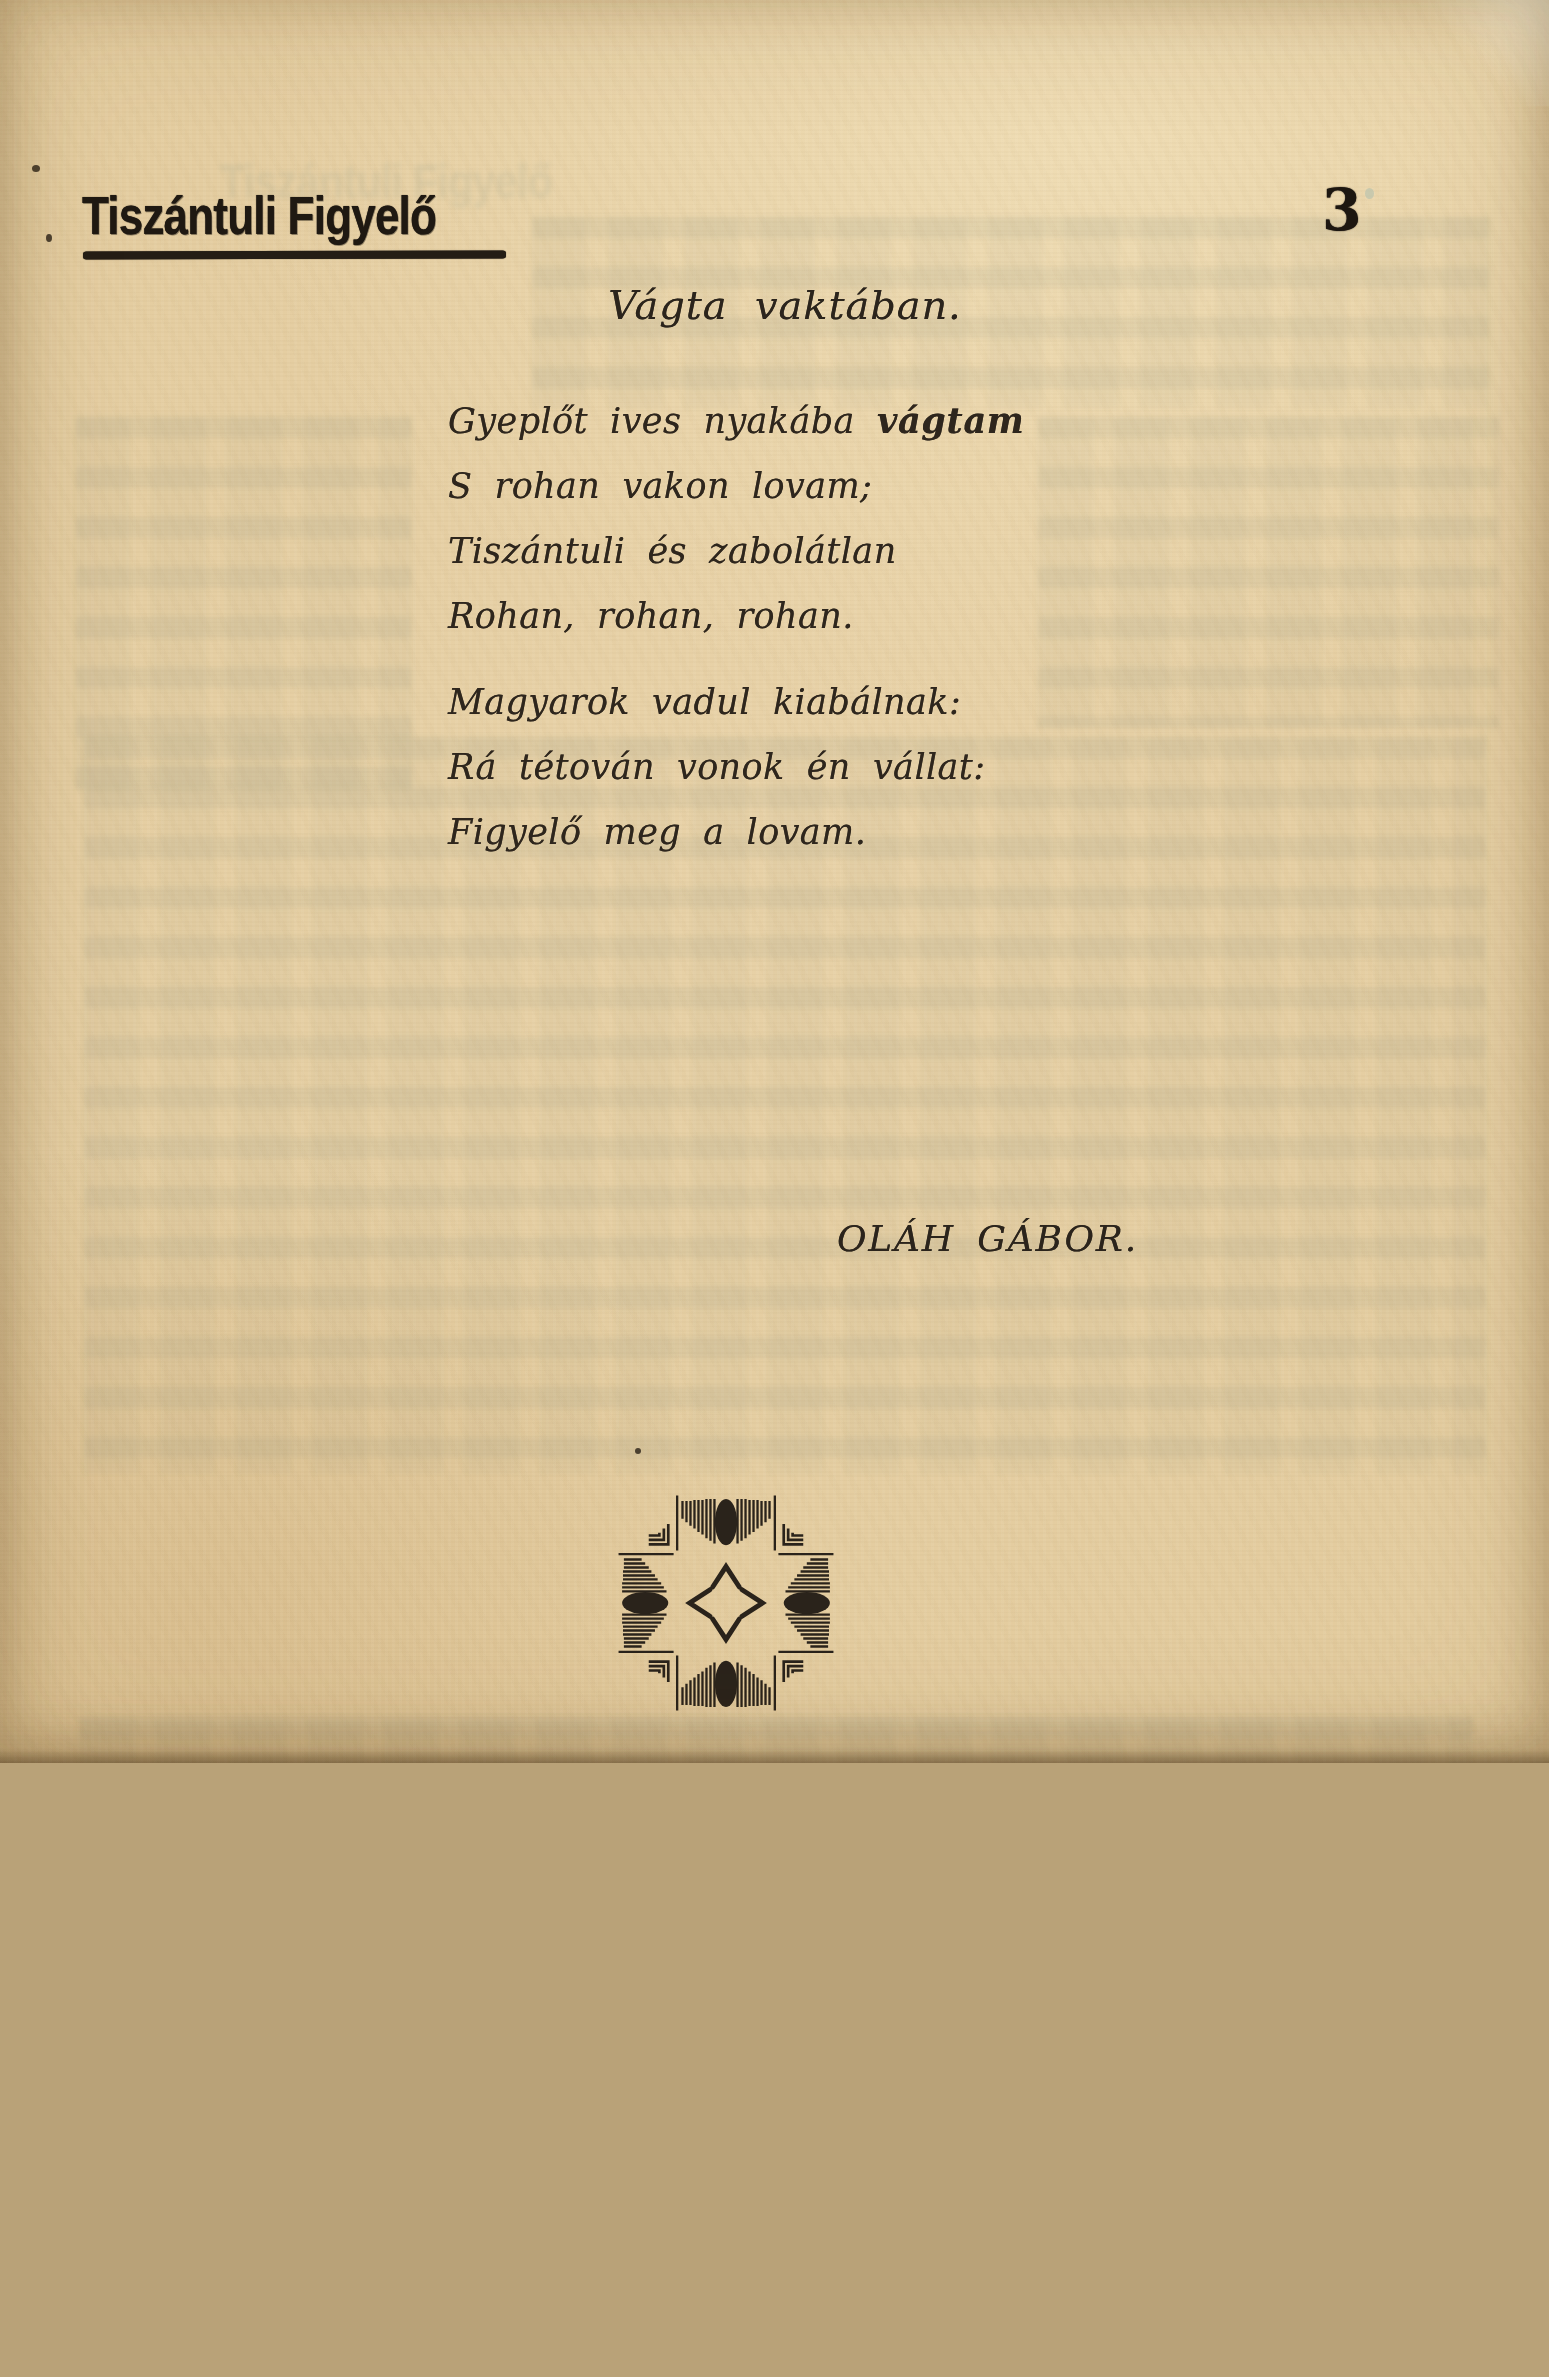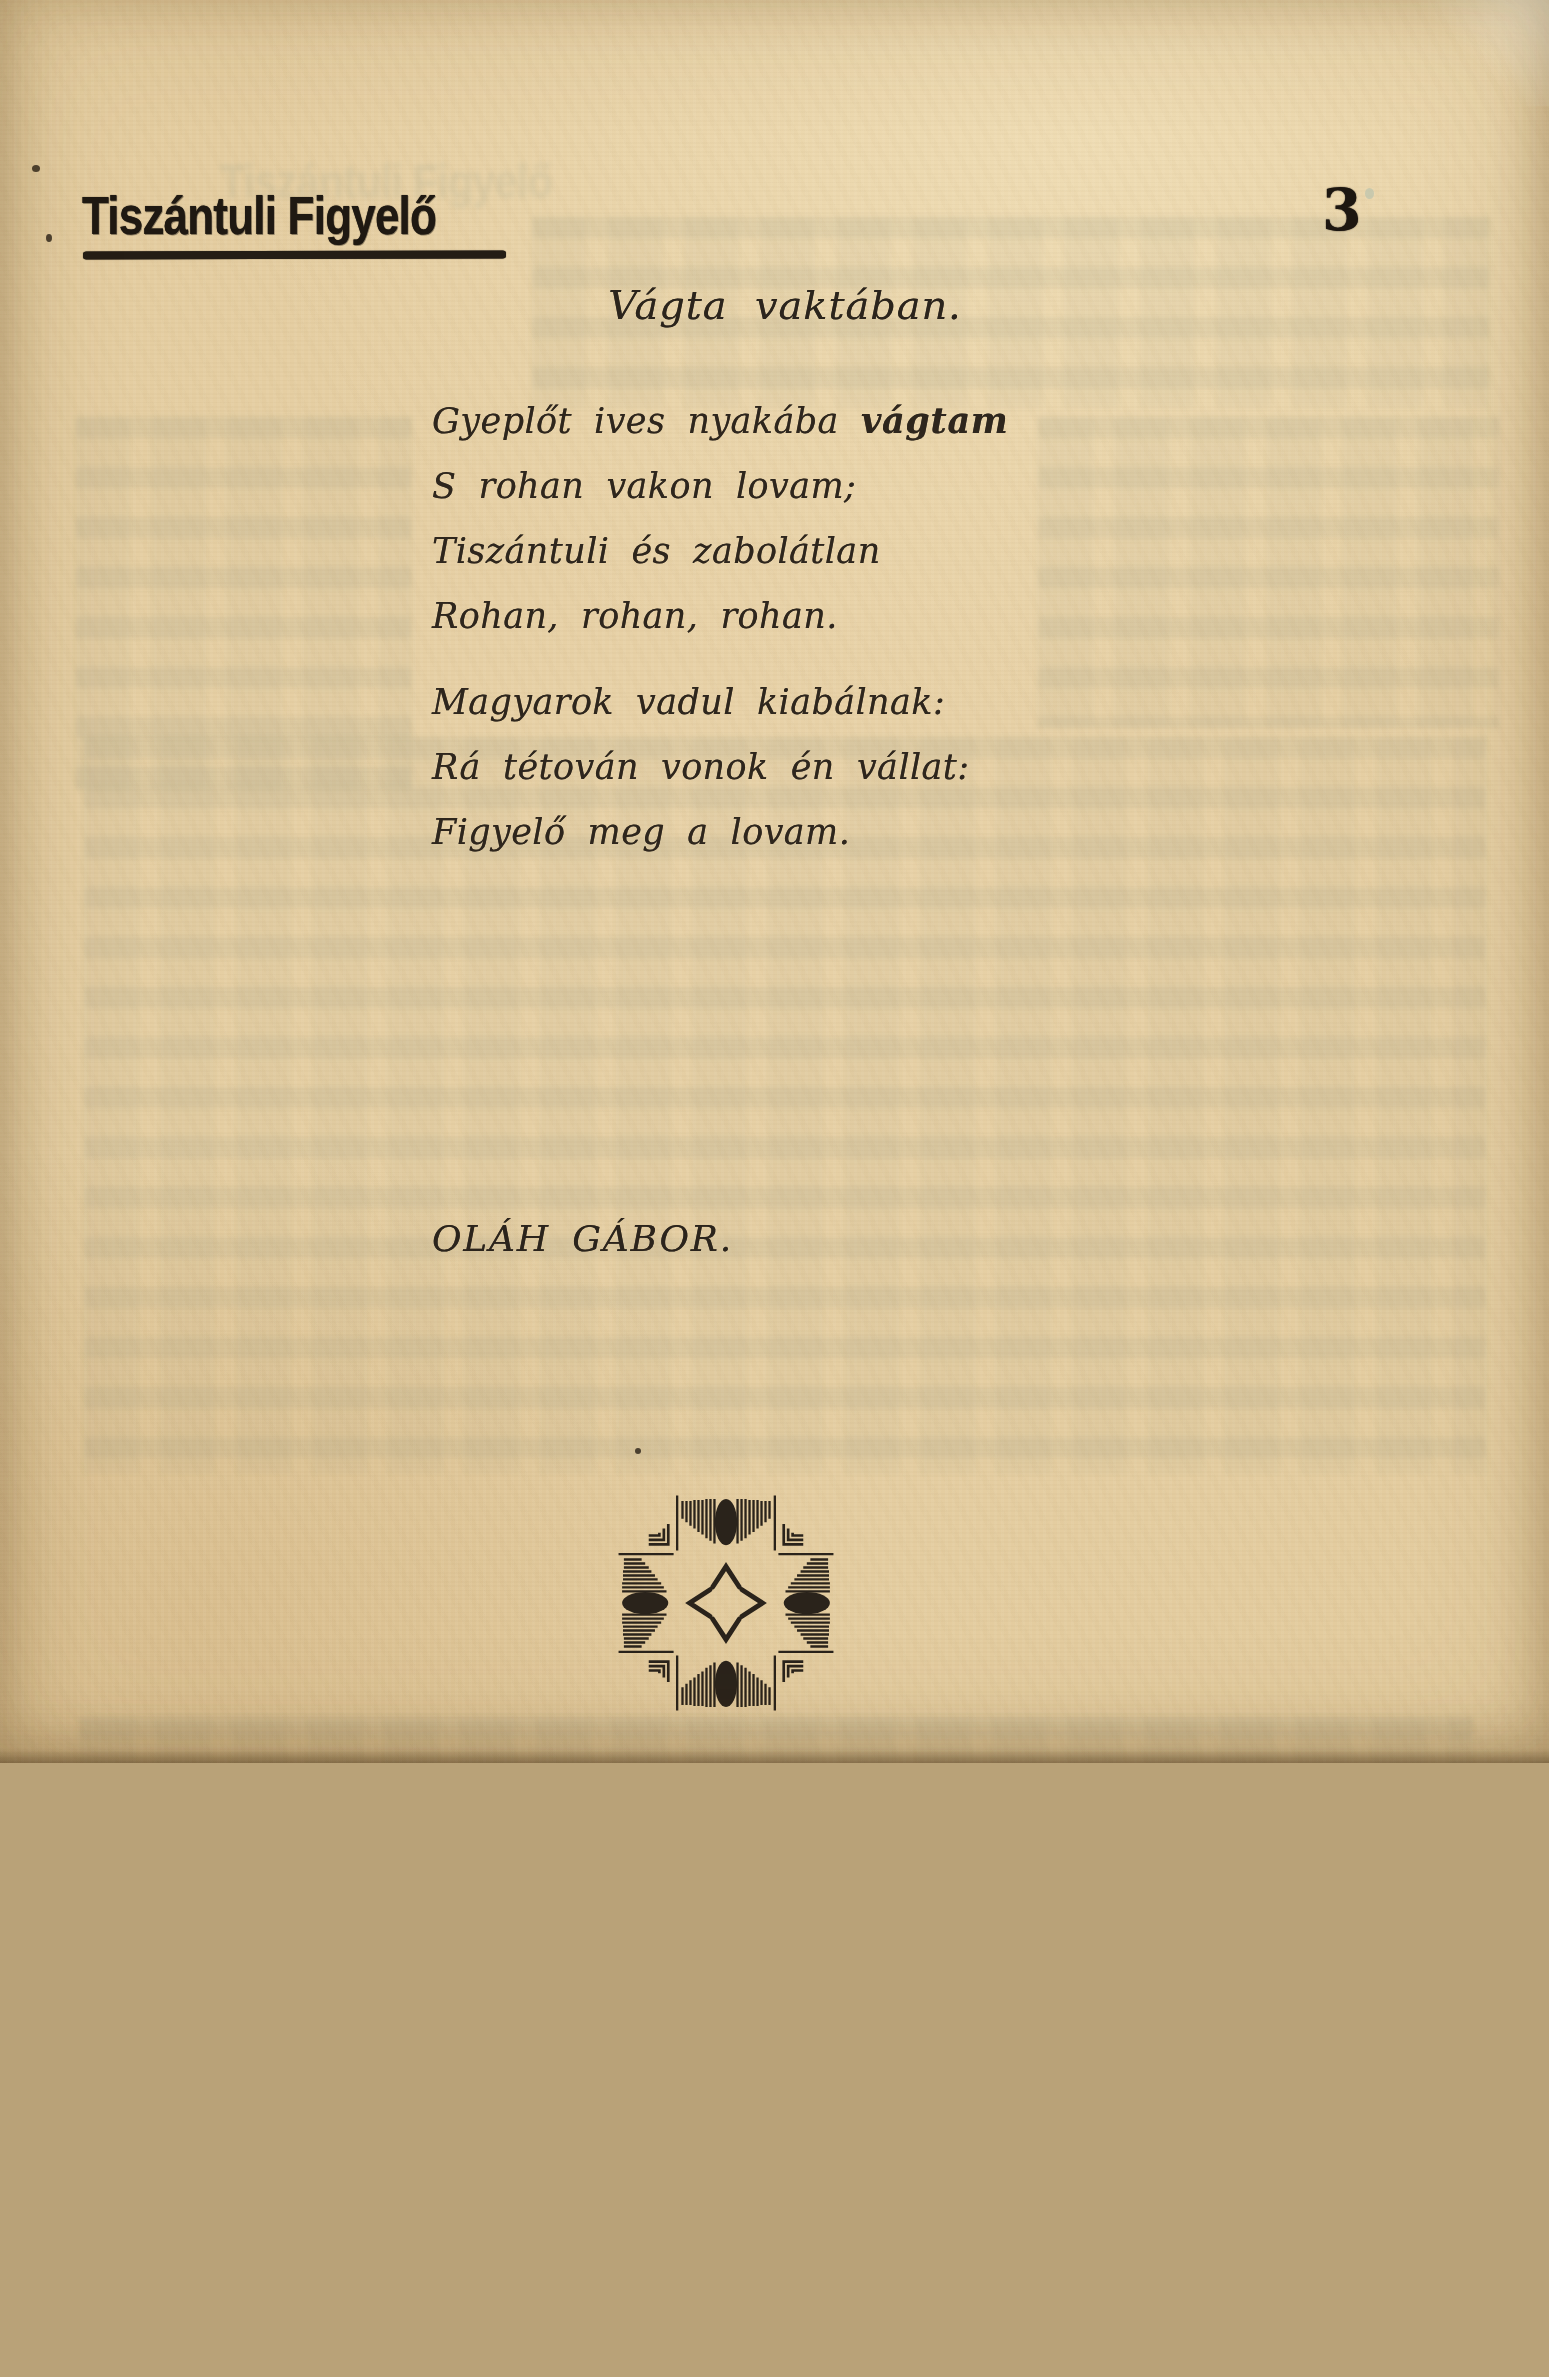--- a/index.html
+++ b/index.html
@@ -93,30 +93,30 @@
 
   
   .poem-title{
     position:absolute;left:432px;top:282px;width:706px;
     text-align:center;
     font-style:italic;font-size:40px;word-spacing:14px;letter-spacing:0.9px;
     color:#2b241c;text-shadow:0 0 0.5px rgba(43,36,28,.8);
     white-space:nowrap;
   }
   .poem{
-    position:absolute;left:432px;top:388px;width:799px;
+    position:absolute;left:448px;top:388px;width:799px;
     font-style:italic;font-size:35px;letter-spacing:0.4px;word-spacing:10.6px;
     color:#2e261d;text-shadow:0 0 0.4px rgba(46,38,29,.75);
   }
   .poem .stanza{margin:0 0 21px 0;}
   .poem p.line{margin:0;line-height:65px;white-space:nowrap;}
   .poem .b{font-weight:700;letter-spacing:0.7px;}
   .author{
     position:absolute;left:432px;top:1218px;width:706px;
-    text-align:left;
+    text-align:right;
     font-style:italic;font-size:36px;letter-spacing:1.8px;word-spacing:9px;
     color:#2b241c;text-shadow:0 0 0.5px rgba(43,36,28,.8);
     white-space:nowrap;
   }
 
   
   .ornament{position:absolute;left:615px;top:1492px;width:222px;height:222px;}
   .ornament svg{display:block;width:100%;height:100%;}
   .ornament .st{stroke:#2a231b;fill:none;}
   .ornament .fl{fill:#2a231b;stroke:none;}

